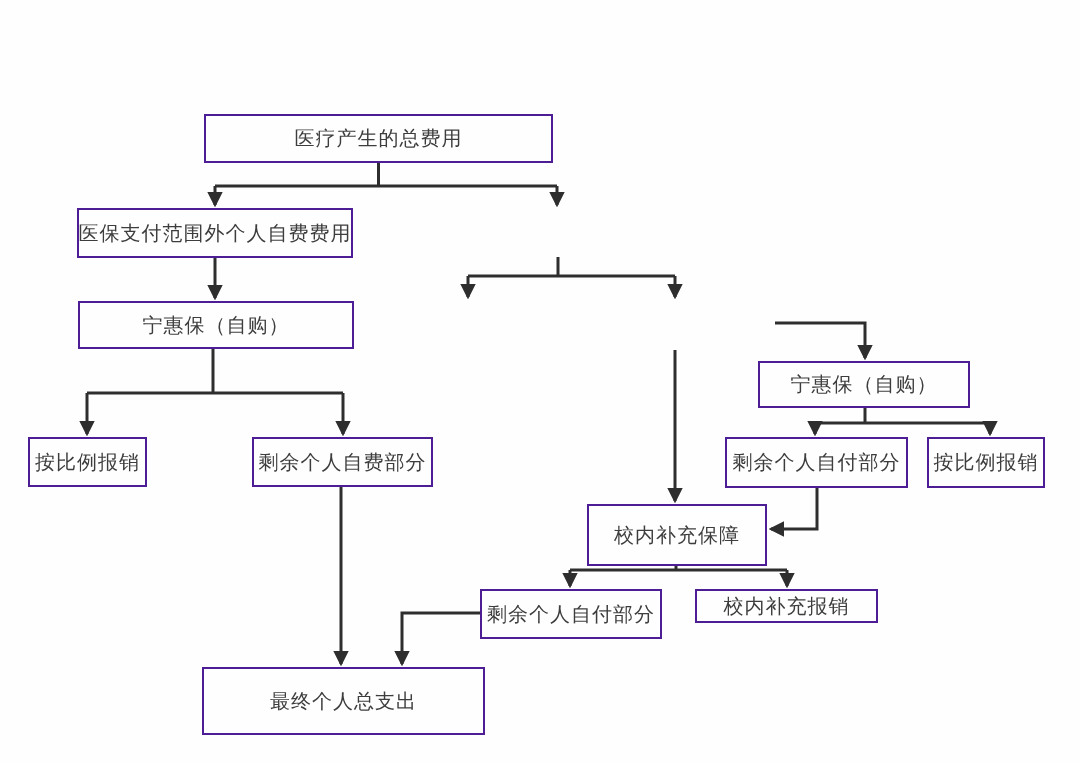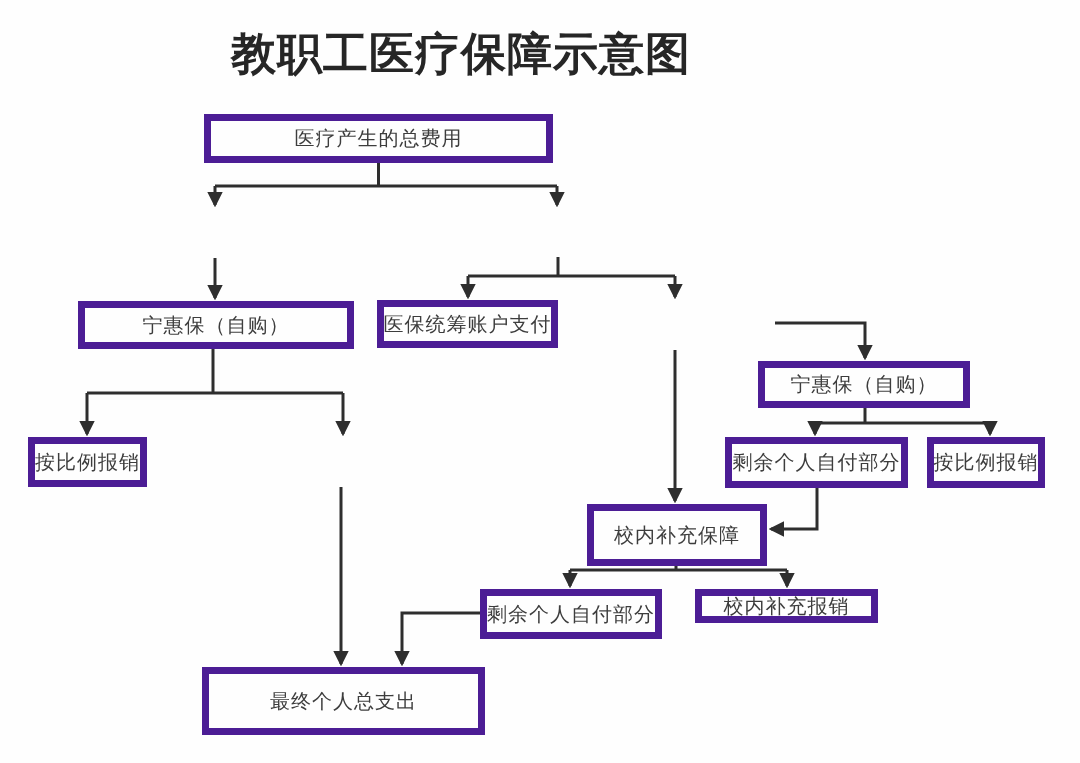--- a/index.html
+++ b/index.html
@@ -12,21 +12,21 @@
   }
   .title{
     position:absolute;left:0;top:24px;width:922px;
     text-align:center;
     font-size:45px;font-weight:bold;letter-spacing:1px;
     color:#262626;
   }
   .node{
     position:absolute;
     box-sizing:border-box;
-    border:7px solid #4c1d95;
+    border:2px solid #4c1d95;
     background:#fefefe;
     display:flex;align-items:center;justify-content:center;
     font-size:20px;color:#3d3d3d;
     letter-spacing:1px;
     white-space:nowrap;
   }
   
   .n-total       {left:204px;top:114px;width:349px;height:49px}
   .n-outside     {left:77px; top:208px;width:276px;height:50px}
   .n-inside      {left:433px;top:208px;width:250px;height:49px}
@@ -48,21 +48,20 @@
     stroke:#2e2e2e;stroke-width:3;fill:none;
     stroke-linecap:butt;stroke-linejoin:miter;
   }
   #arrowhead path{stroke:none;fill:#2e2e2e;}
 </style>
 </head>
 <body>
 
 <div id="canvas">
 
-  <div class="title">教职工医疗保障示意图</div>
 
   <svg id="connectors" width="1080" height="763" viewBox="0 0 1080 763" xmlns="http://www.w3.org/2000/svg">
     <defs>
       <marker id="arrowhead" viewBox="0 0 10 10" refX="8.5" refY="5" markerWidth="5.2" markerHeight="5.2" orient="auto-start-reverse">
         <path d="M0 0 L10 5 L0 10 z"></path>
       </marker>
     </defs>
 
     <path d="M378.5 163 V186"></path>
     <path d="M215 186 H557"></path>
@@ -96,24 +95,25 @@
     <path d="M570 570 H787"></path>
     <path d="M570 570 V586" marker-end="url(#arrowhead)"></path>
     <path d="M787 570 V586" marker-end="url(#arrowhead)"></path>
 
     <path d="M341 487 V664" marker-end="url(#arrowhead)"></path>
 
     <path d="M480 613 H402 V664" marker-end="url(#arrowhead)"></path>
   </svg>
 
   <div class="node n-total">医疗产生的总费用</div>
+  <div class="node n-outside">医保支付范围外个人自费费用</div>
   <div class="node n-nhb-left">宁惠保（自购）</div>
-  <div class="node n-pooled">医保统筹账户支付</div>
   <div class="node n-nhb-right">宁惠保（自购）</div>
   <div class="node n-remain-right">剩余个人自付部分</div>
   <div class="node n-prop-right">按比例报销</div>
   <div class="node n-prop-left">按比例报销</div>
+  <div class="node n-remain-fee">剩余个人自费部分</div>
   <div class="node n-campus">校内补充保障</div>
   <div class="node n-remain-bot">剩余个人自付部分</div>
   <div class="node n-campus-rb">校内补充报销</div>
   <div class="node n-final">最终个人总支出</div>
 
 </div>
 
 </body></html>

